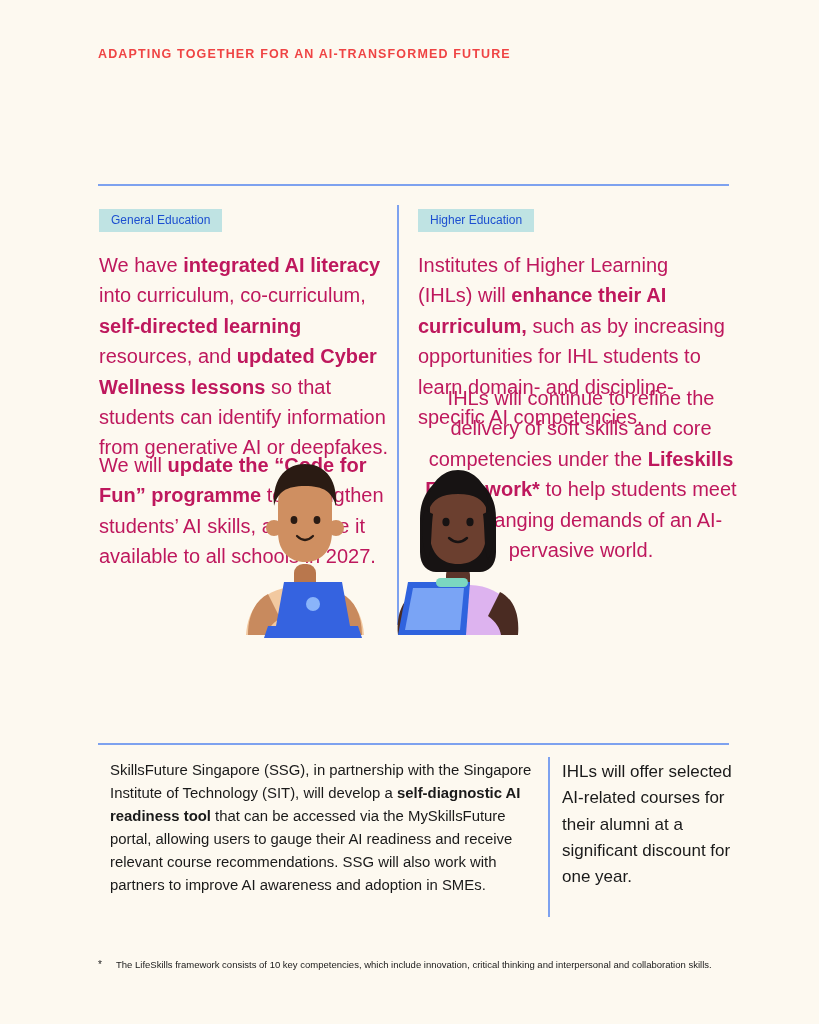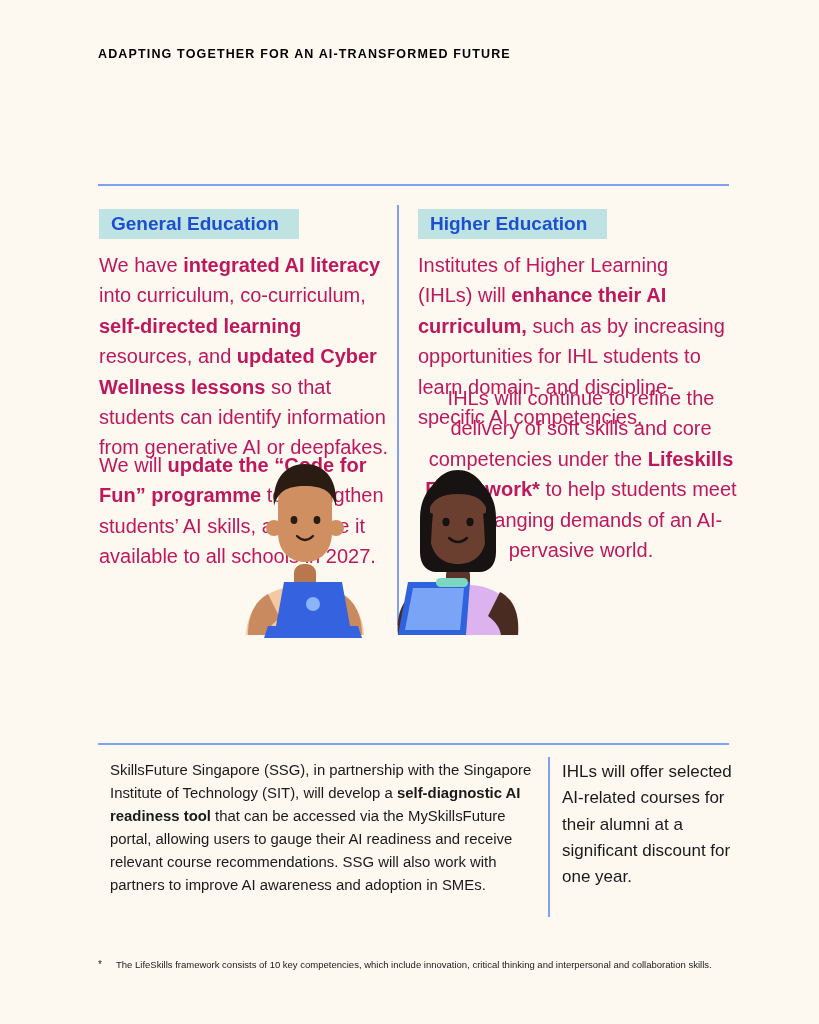--- a/index.html
+++ b/index.html
@@ -22,21 +22,21 @@
     height: 1024px;
     padding: 0;
   }
   .eyebrow {
     position: absolute;
     left: 98px;
     top: 47px;
     font-size: 12.5px;
     font-weight: bold;
     letter-spacing: 1.15px;
-    color: #000000;
+    color: #ef4444;
   }
   .headline {
     position: absolute;
     left: 98px;
     top: 92px;
     width: 650px;
     font-size: 29.5px;
     line-height: 1.32;
     font-weight: bold;
     color: #3563e0;
@@ -55,23 +55,23 @@
     width: 1.5px;
     background: #7ea2ef;
   }
   .divider-top { left: 397px; top: 205px; height: 420px; }
   .divider-bottom { left: 548px; top: 757px; height: 160px; }
 
   .pill {
     position: absolute;
     background: #bfe3e3;
     color: #1c4fd0;
-    font-weight: bold;
-    font-size: 19px;
-    padding: 5px 20px 6px 12px;
+    font-weight: normal;
+    font-size: 12px;
+    padding: 5px 12px 6px 12px;
     line-height: 1;
   }
   .pill-general { left: 99px; top: 209px; }
   .pill-higher { left: 418px; top: 209px; }
 
   .body-text {
     position: absolute;
     font-size: 20px;
     line-height: 1.52;
     color: #be185d;

